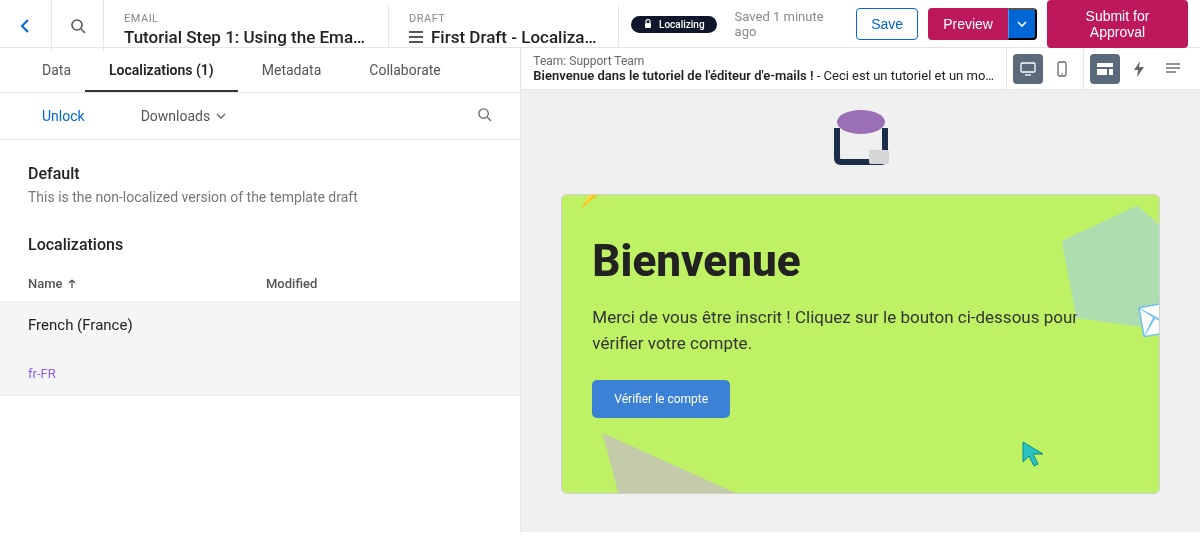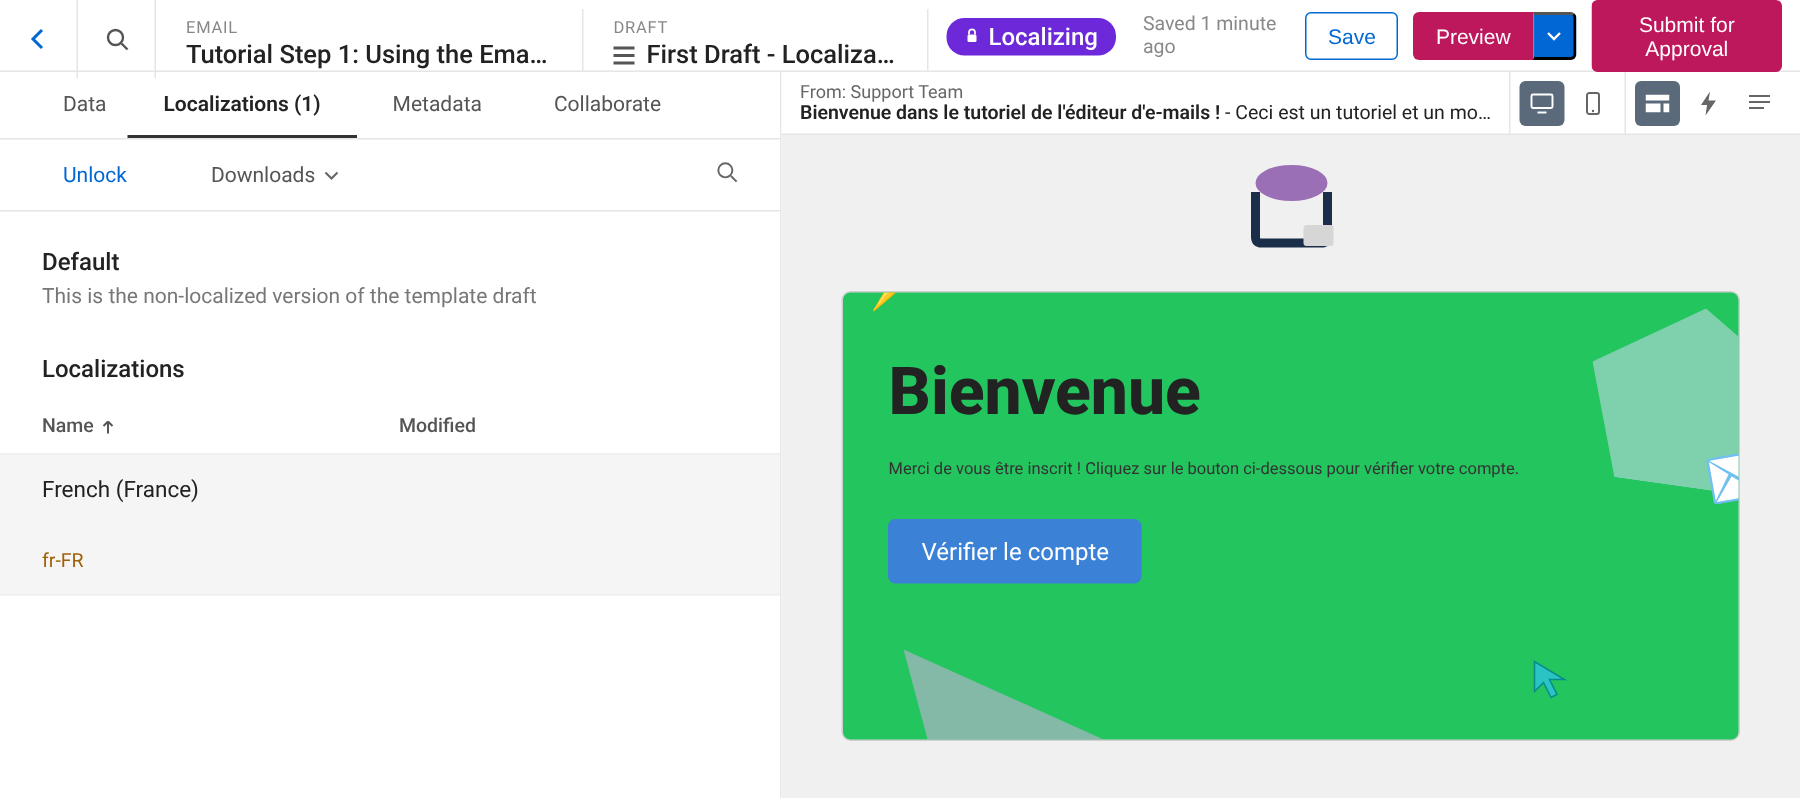--- a/index.html
+++ b/index.html
@@ -9,21 +9,21 @@
     .icon-btn { width: 52px; height: 52px; display: flex; align-items: center; justify-content: center; border-right: 1px solid #e5e5e5; cursor: pointer; }
     .breadcrumb-seg { padding: 6px 20px 0 20px; display: flex; flex-direction: column; justify-content: center; border-right: 1px solid #e5e5e5; }
     .breadcrumb-seg.email { width: 285px; }
     .breadcrumb-seg.draft { width: 230px; }
     .bc-label { font-size: 11px; color: #888; letter-spacing: 0.5px; margin-bottom: 2px; }
     .bc-title { font-size: 17px; font-weight: 500; color: #222; white-space: nowrap; overflow: hidden; text-overflow: ellipsis; }
     .bc-draft-row { display: flex; align-items: center; gap: 8px; }
     .hamburger { display: flex; flex-direction: column; gap: 3px; }
     .hamburger div { width: 14px; height: 2px; background: #555; }
     .top-right { flex: 1; display: flex; align-items: center; justify-content: flex-end; gap: 10px; padding: 0 12px; }
-    .chip { display: inline-flex; align-items: center; gap: 6px; background: #6d28d9; color: #fff; border-radius: 12px; padding: 3px 12px; font-size: 16px; font-weight: 500; }
+    .chip { display: inline-flex; align-items: center; gap: 6px; background: #0f172a; color: #fff; border-radius: 12px; padding: 3px 12px; font-size: 10px; font-weight: 500; }
     .saved-text { font-size: 13px; color: #888; margin-left: 8px; margin-right: 8px; }
     .btn { padding: 7px 14px; border-radius: 4px; font-size: 14px; cursor: pointer; border: 1px solid transparent; }
     .btn-outline { background: #fff; color: #0067d4; border: 1px solid #0067d4; }
     .btn-primary { background: #be185d; color: #fff; }
     .btn-group { display: flex; }
     .btn-group .btn:first-child { border-radius: 4px 0 0 4px; }
     .btn-group .btn-caret { background: #0067d4; color: #fff; padding: 7px 8px; border-left: 1px solid rgba(255,255,255,0.3); border-radius: 0 4px 4px 0; display: flex; align-items: center; }
     .main { display: flex; height: calc(536px - 52px); }
     .left-panel { width: 548px; border-right: 1px solid #e5e5e5; display: flex; flex-direction: column; }
     .tabs { display: flex; gap: 0; border-bottom: 1px solid #e5e5e5; padding: 0 28px; }
@@ -36,37 +36,37 @@
     .subbar-search { margin-left: auto; cursor: pointer; }
     .section { padding: 24px 28px 0 28px; }
     .default-title { font-size: 16px; font-weight: 500; color: #222; margin-bottom: 6px; }
     .default-desc { font-size: 14px; color: #777; }
     .loc-title { font-size: 16px; font-weight: 500; color: #222; margin: 30px 0 14px 0; }
     .table-header { display: flex; padding: 8px 0 10px 0; font-size: 13px; color: #555; font-weight: 500; align-items: center; }
     .col-name { flex: 0 0 238px; display: flex; align-items: center; gap: 4px; }
     .col-mod { flex: 1; }
     .loc-row { margin: 0 -28px; padding: 14px 28px; background: #f5f5f5; border-top: 1px solid #eee; border-bottom: 1px solid #eee; cursor: pointer; }
     .loc-name { font-size: 15px; color: #222; margin-bottom: 4px; }
-    .loc-code { font-size: 13px; color: #a16207; margin-top: 32px; }
+    .loc-code { font-size: 13px; color: #8b5cf6; margin-top: 32px; }
     .right-panel { flex: 1; background: #fff; display: flex; flex-direction: column; }
     .preview-header { display: flex; align-items: center; border-bottom: 1px solid #e5e5e5; height: 42px; }
     .preview-meta { flex: 1; padding: 4px 12px; overflow: hidden; }
     .from-line { font-size: 12px; color: #666; }
     .subject-line { font-size: 13px; color: #222; white-space: nowrap; overflow: hidden; text-overflow: ellipsis; }
     .subject-prefix { font-weight: 600; }
     .preview-tools { display: flex; align-items: center; gap: 0; padding-right: 6px; }
     .tool-group { display: flex; border-left: 1px solid #e5e5e5; height: 42px; align-items: center; padding: 0 6px; gap: 4px; }
     .tool-btn { width: 30px; height: 30px; border-radius: 4px; display: flex; align-items: center; justify-content: center; cursor: pointer; }
     .tool-btn.active { background: #5a6a7a; color: #fff; }
     .preview-canvas { flex: 1; background: #f0f0f0; padding: 20px 40px 0 40px; position: relative; overflow: hidden; }
     .email-hero { margin: 0 auto; width: 80px; height: 60px; position: relative; }
-    .email-card { background: #22c55e; border: 1px solid #d0d0d0; border-radius: 6px; margin-top: 24px; padding: 40px 30px; position: relative; min-height: 300px; overflow: hidden; }
+    .email-card { background: #bef264; border: 1px solid #d0d0d0; border-radius: 6px; margin-top: 24px; padding: 40px 30px; position: relative; min-height: 300px; overflow: hidden; }
     .email-h1 { font-size: 44px; font-weight: 800; color: #222; margin-bottom: 18px; }
-    .email-p { font-size: 11px; color: #333; line-height: 1.5; margin-bottom: 24px; max-width: 490px; }
-    .email-cta { display: inline-block; background: #3b82d6; color: #fff; padding: 12px 22px; border-radius: 5px; font-size: 16px; cursor: pointer; }
+    .email-p { font-size: 17px; color: #333; line-height: 1.5; margin-bottom: 24px; max-width: 490px; }
+    .email-cta { display: inline-block; background: #3b82d6; color: #fff; padding: 12px 22px; border-radius: 5px; font-size: 12px; cursor: pointer; }
     .deco-bolt { position: absolute; top: -20px; left: 12px; font-size: 28px; }
     .deco-penta { position: absolute; top: 10px; right: -40px; width: 140px; height: 120px; background: #a6d4cf; clip-path: polygon(50% 0%, 100% 38%, 82% 100%, 18% 100%, 0% 38%); opacity: 0.7; transform: rotate(8deg); }
     .deco-mail { position: absolute; bottom: 150px; right: -30px; font-size: 42px; transform: rotate(-10deg); }
     .deco-cursor { position: absolute; bottom: 22px; right: 110px; }
     .deco-tri { position: absolute; bottom: -60px; left: 40px; width: 160px; height: 120px; background: #c7b0d9; clip-path: polygon(0% 0%, 100% 60%, 20% 100%); opacity: 0.6; }
     .lock-icon { width: 10px; height: 10px; }
   </style>
 </head>
 <body>
 
@@ -161,21 +161,21 @@
         <div class="loc-name">French (France)</div>
         <div class="loc-code">fr-FR</div>
       </div>
     </div>
   </div>
 
   <div class="right-panel">
     <div class="preview-header">
       <div class="preview-meta">
         <div class="from-line">
-          <span>From:</span>
+          <span>Team:</span>
           <span>Support Team</span>
         </div>
         <div class="subject-line">
           <span class="subject-prefix">Bienvenue dans le tutoriel de l'éditeur d'e-mails !</span><span> - Ceci est un tutoriel et un mo…</span>
         </div>
       </div>
       <div class="preview-tools">
         <div class="tool-group">
           <div class="tool-btn active">
             <svg width="16" height="14" viewBox="0 0 16 14">

